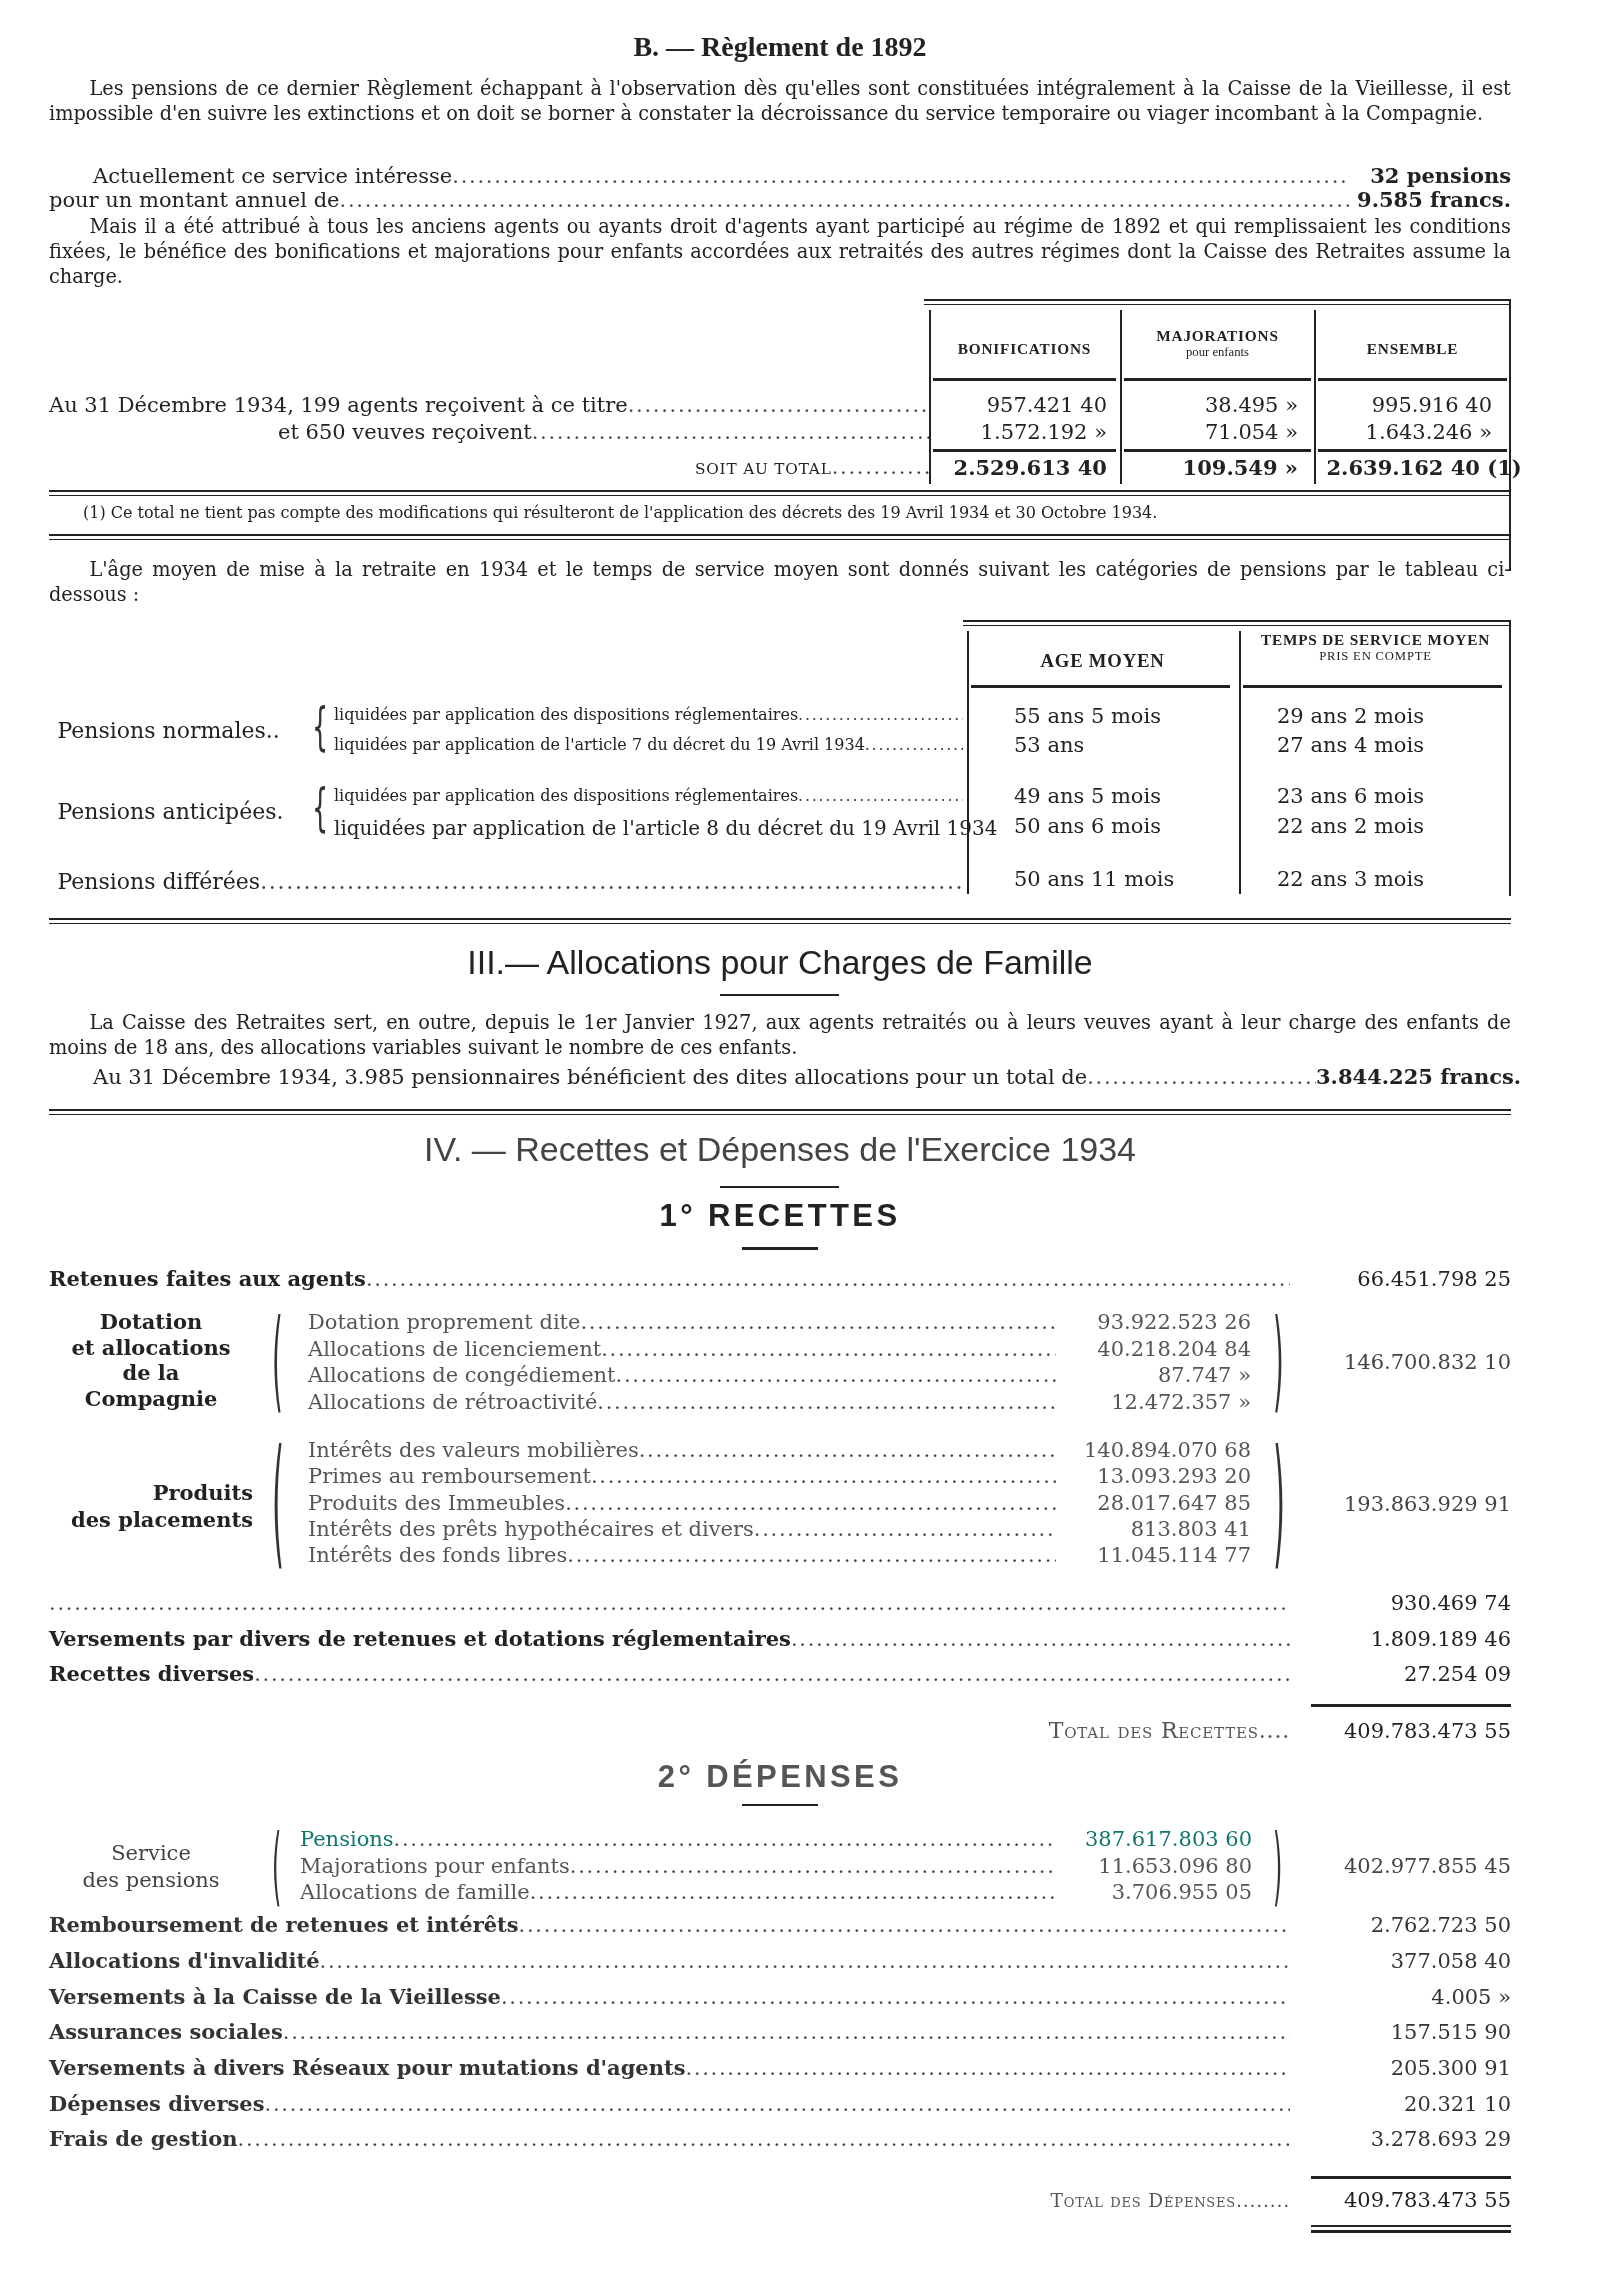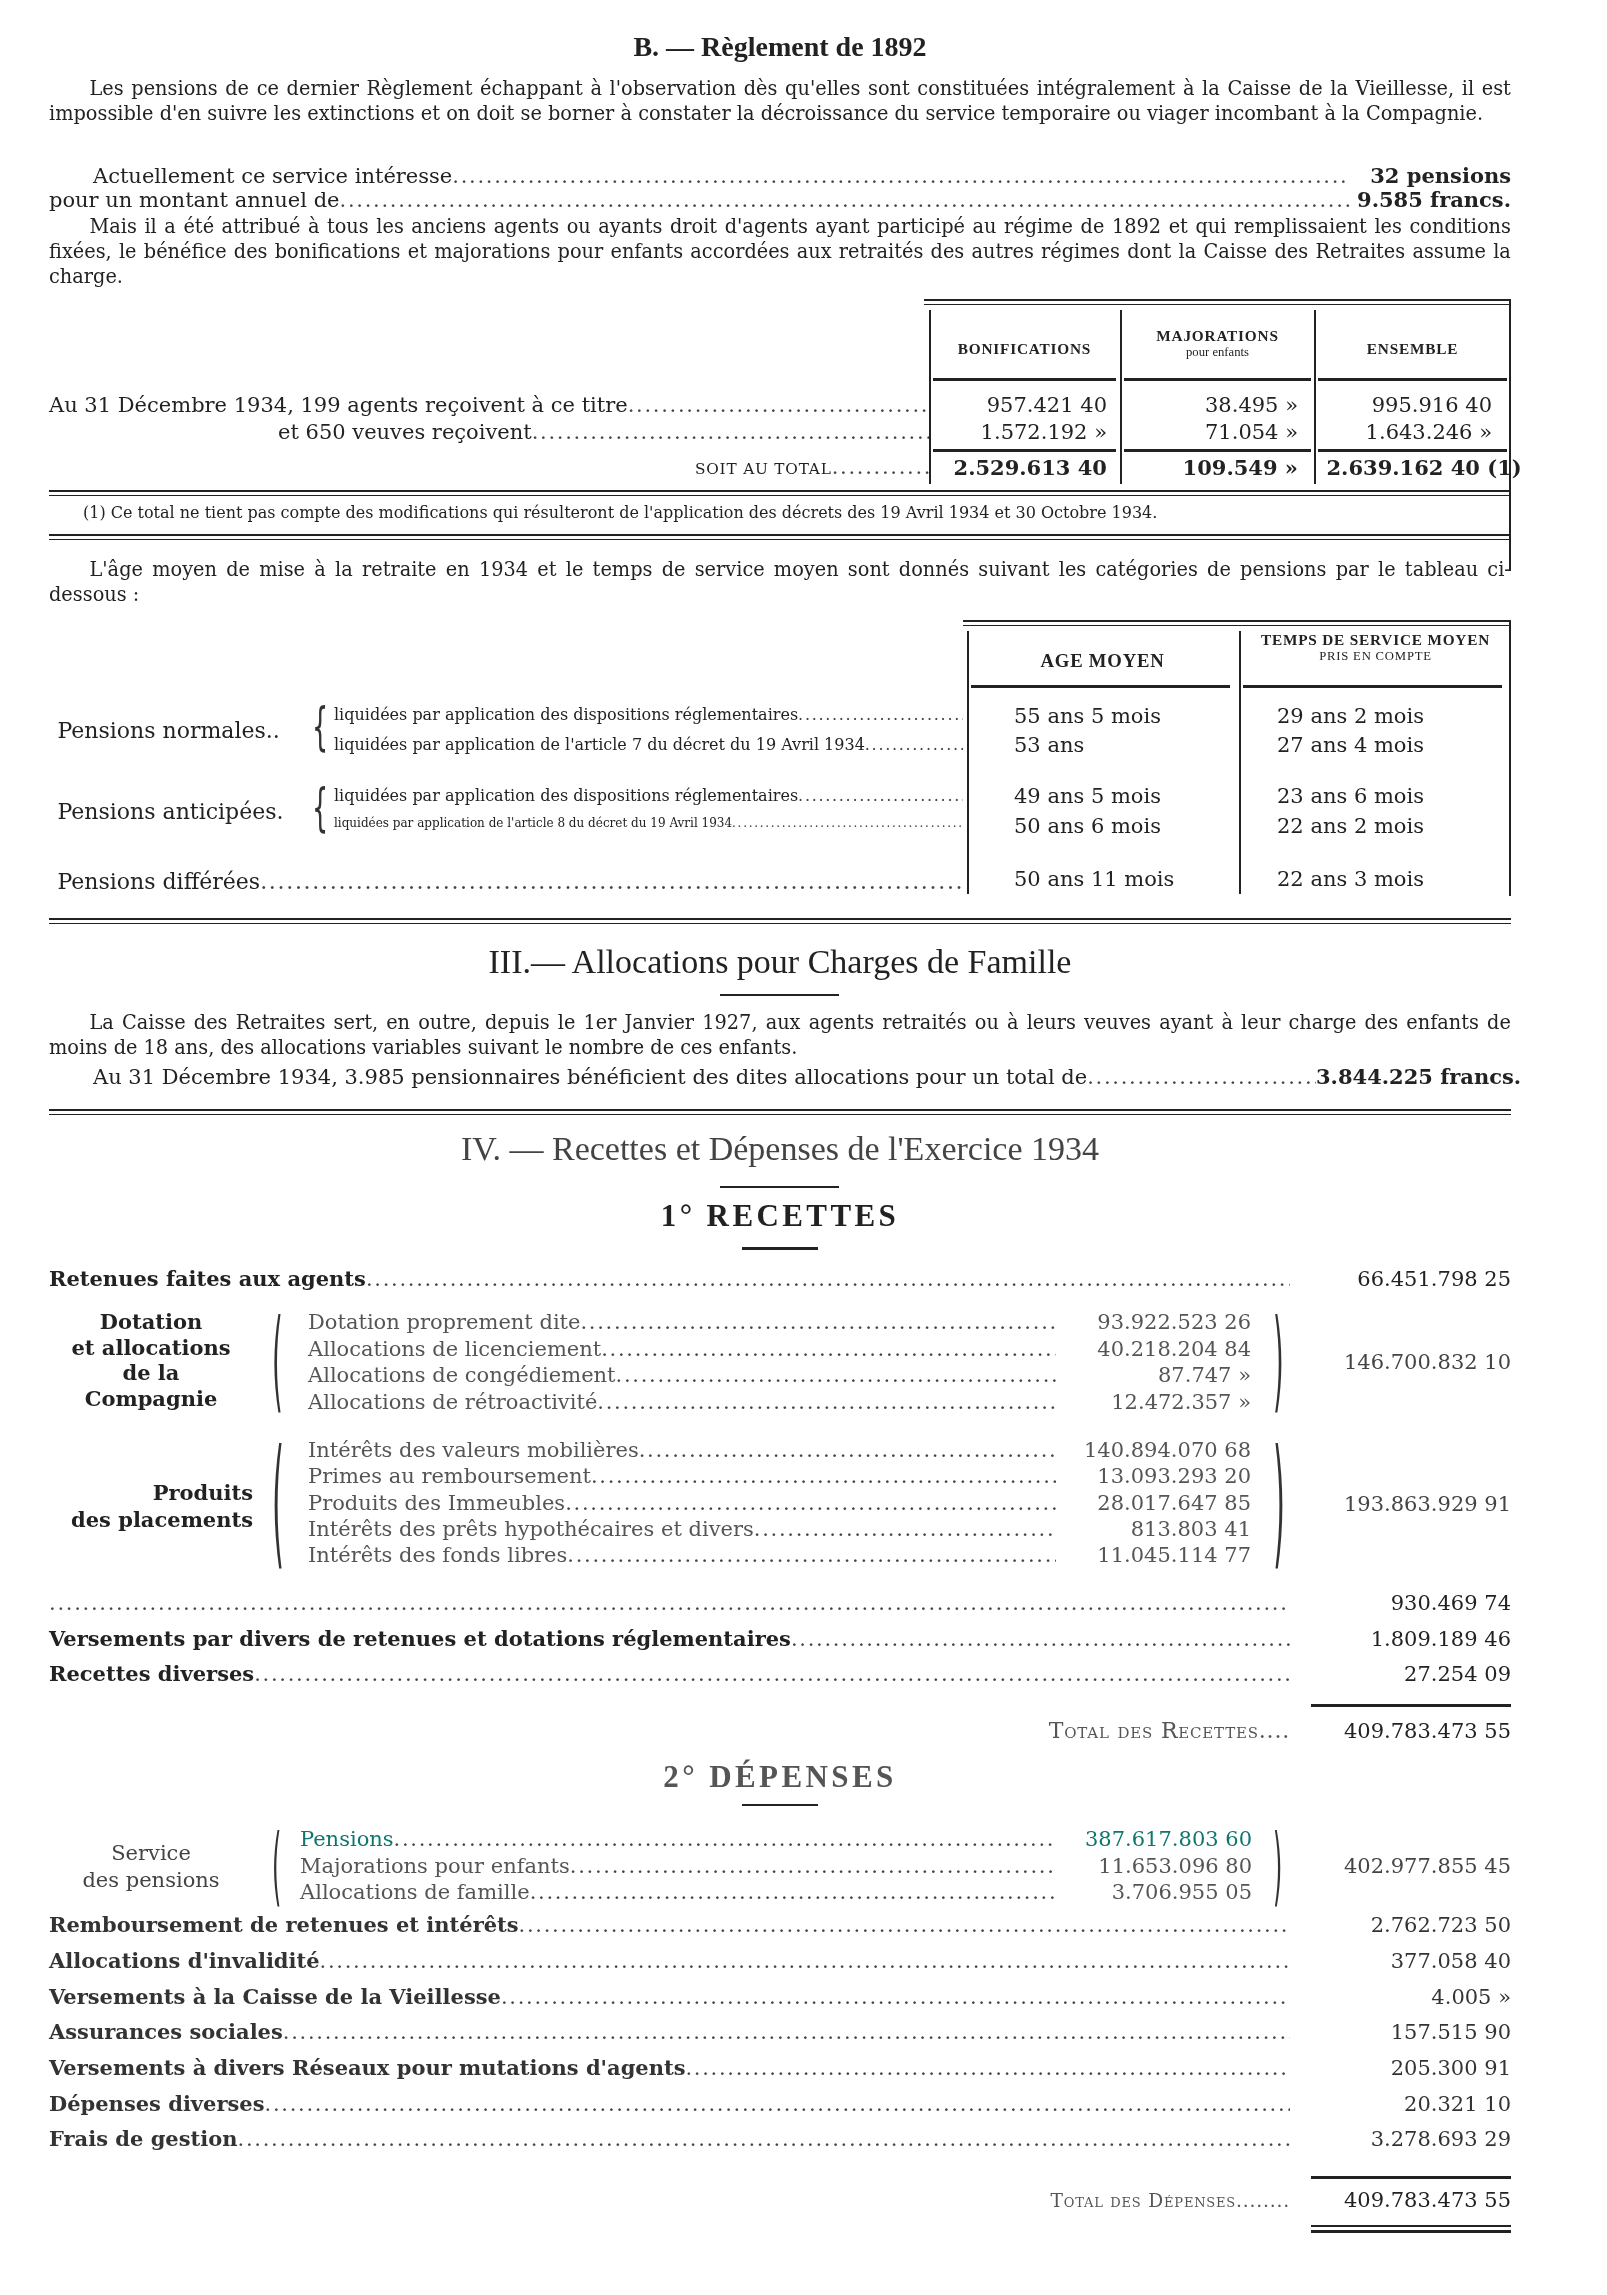--- a/index.html
+++ b/index.html
@@ -1,20 +1,20 @@
 <!DOCTYPE html>
 <html style="font-size:13.6px"><head>
 <meta charset="utf-8">
 <style>
   html, body { margin:0; padding:0; background:#fff; }
   body { width:1607px; height:2295px; position:relative; overflow:hidden;
          font-family:"DejaVu Serif","Liberation Serif",serif; color:#222; }
   .page { position:absolute; left:49px; top:0; width:1462px; }
   .serif { font-family:"Liberation Serif","DejaVu Serif",serif; }
-  .sans { font-family:Liberation Serif, serif; }
+  .sans { font-family:Liberation Sans, sans-serif; }
   .h-b { position:absolute; left:0; width:1462px; top:31px; text-align:center; font-size:28px; font-weight:bold; }
   .para { position:absolute; left:0; width:1462px; font-size:21px; line-height:25px; text-align:justify; transform:scaleX(0.92); transform-origin:left; width:1589px; }
   .indent { text-indent:44px; }
   .row { position:absolute; left:0; width:1462px; font-size:21px; display:flex; align-items:baseline; }
   .row .lbl { white-space:nowrap; }
   .row .dots { flex:1; overflow:hidden; white-space:nowrap; letter-spacing:1.7px; color:#444; }
   .row .dots::after { content:"................................................................................................................................................................................................................................................................"; }
   .row .val { white-space:nowrap; text-align:right; }
   .bold { font-weight:bold; }
   .rule { position:absolute; background:#222; }
@@ -131,21 +131,21 @@
     <div class="cell" style="left:1228px; top:733px; text-align:left;">27 ans  4 mois</div>
 
     <div style="position:absolute; left:8.5px; top:799px; font-size:22px;">Pensions anticipées.</div>
     <div class="brace" style="left:255px; top:782px; font-size:51px; line-height:51px; transform:scaleX(0.5);">{</div>
     <div class="row" style="left:285px; top:786px; width:629px; font-size:16px;">
       <span class="lbl">liquidées par application des dispositions réglementaires</span>
       <span class="dots"></span>
     </div>
     <div class="cell" style="left:965px; top:784px; text-align:left;">49 ans  5 mois</div>
     <div class="cell" style="left:1228px; top:784px; text-align:left;">23 ans  6 mois</div>
-    <div class="row" style="left:285px; top:816px; width:629px; font-size:12px;">
+    <div class="row" style="left:285px; top:816px; width:629px; font-size:20px;">
       <span class="lbl">liquidées par application de l'article 8 du décret du 19 Avril 1934</span>
       <span class="dots"></span>
     </div>
     <div class="cell" style="left:965px; top:814px; text-align:left;">50 ans  6 mois</div>
     <div class="cell" style="left:1228px; top:814px; text-align:left;">22 ans  2 mois</div>
 
     <div class="row" style="left:8.5px; top:869px; width:905px; font-size:22px;">
       <span class="lbl">Pensions différées</span>
       <span class="dots"></span>
     </div>

